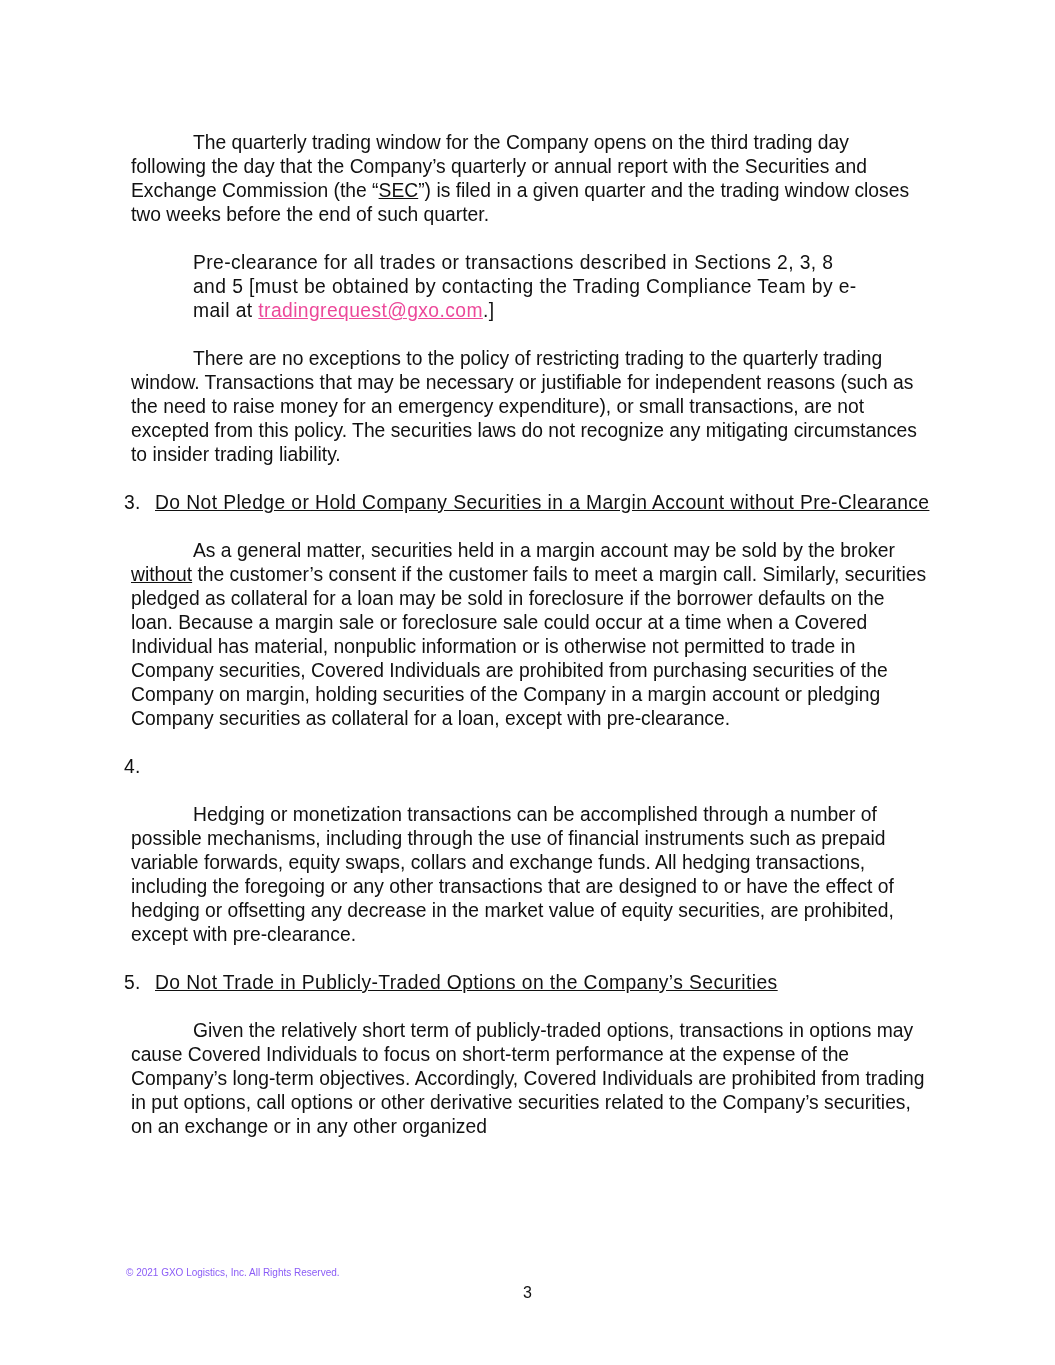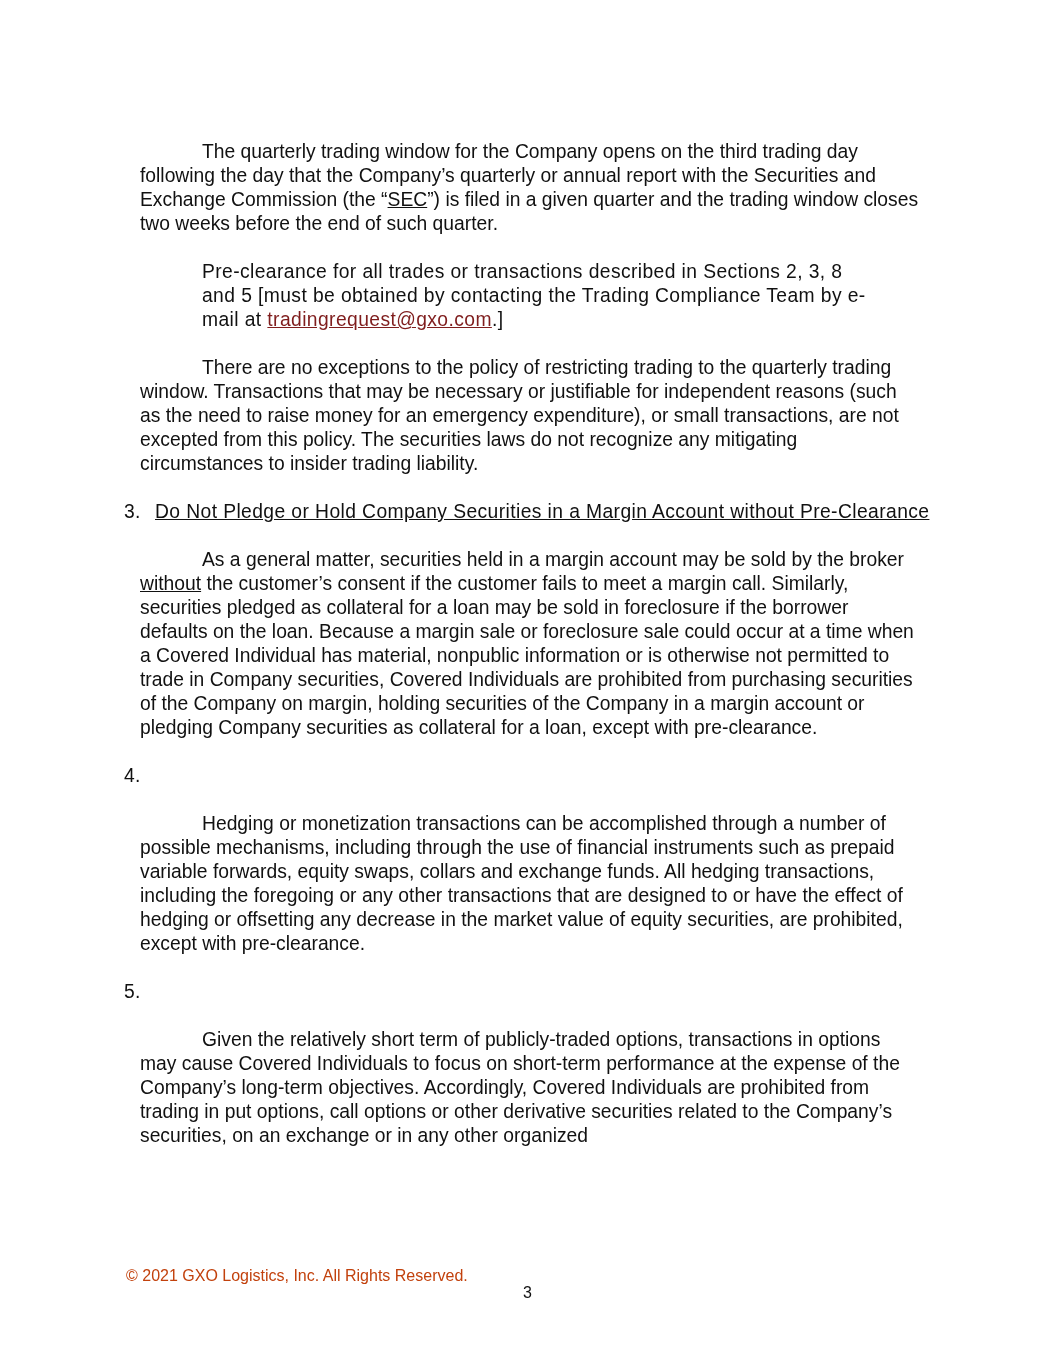--- a/index.html
+++ b/index.html
@@ -1,30 +1,30 @@
 <!DOCTYPE html>
 <html><head>
 <meta charset="utf-8">
 <style>
   html, body { margin: 0; padding: 0; background: #ffffff; }
   body { width: 1055px; height: 1365px; position: relative; overflow: hidden;
          font-family: "Liberation Sans", sans-serif; color: #111111; }
   .page { position: absolute; left: 124px; top: 124px; width: 812px;
           font-size: 19.3px; line-height: 24px; }
-  p { margin: 16px; }
+  p { margin: 7px; }
   .para { text-indent: 62px; margin-bottom: 24px; }
   .block { padding-left: 62px; margin-bottom: 24px; width: 670px; }
   .heading { display: flex; margin-bottom: 24px; }
   .heading .num { width: 31px; flex: none; }
   .heading .title { text-decoration: underline; }
   .wide { letter-spacing: 0.4px; }
   u { text-decoration: underline; }
-  a.email { color: #7f1d1d; text-decoration: underline; }
-  .footer { position: absolute; left: 126px; top: 1267px; font-size: 16px;
-            color: #c2410c; }
+  a.email { color: #ec4899; text-decoration: underline; }
+  .footer { position: absolute; left: 126px; top: 1267px; font-size: 10px;
+            color: #8b5cf6; }
   .pagenum { position: absolute; left: 0; width: 1055px; top: 1284px;
              text-align: center; font-size: 16px; color: #111; }
 </style>
 </head>
 <body>
 
 <div class="page">
 
   <p class="para"><span>The quarterly trading window for the Company opens on the third trading day following the day that the Company’s quarterly or annual report with the Securities and Exchange Commission (the “</span><u>SEC</u><span>”) is filed in a given quarter and the trading window closes two weeks before the end of such quarter.</span></p>
 
@@ -38,19 +38,20 @@
   </div>
   <p class="para"><span>As a general matter, securities held in a margin account may be sold by the broker </span><u>without</u><span> the customer’s consent if the customer fails to meet a margin call. Similarly, securities pledged as collateral for a loan may be sold in foreclosure if the borrower defaults on the loan. Because a margin sale or foreclosure sale could occur at a time when a Covered Individual has material, nonpublic information or is otherwise not permitted to trade in Company securities, Covered Individuals are prohibited from purchasing securities of the Company on margin, holding securities of the Company in a margin account or pledging Company securities as collateral for a loan, except with pre-clearance.</span></p>
 
   <div class="heading wide">
     <span class="num">4.</span>
   </div>
   <p class="para">Hedging or monetization transactions can be accomplished through a number of possible mechanisms, including through the use of financial instruments such as prepaid variable forwards, equity swaps, collars and exchange funds. All hedging transactions, including the foregoing or any other transactions that are designed to or have the effect of hedging or offsetting any decrease in the market value of equity securities, are prohibited, except with pre-clearance.</p>
 
   <div class="heading wide">
     <span class="num">5.</span>
+    <span class="title">Do Not Trade in Publicly-Traded Options on the Company’s Securities</span>
   </div>
   <p class="para">Given the relatively short term of publicly-traded options, transactions in options may cause Covered Individuals to focus on short-term performance at the expense of the Company’s long-term objectives. Accordingly, Covered Individuals are prohibited from trading in put options, call options or other derivative securities related to the Company’s securities, on an exchange or in any other organized</p>
 
 </div>
 
 <div class="footer">© 2021 GXO Logistics, Inc. All Rights Reserved.</div>
 <div class="pagenum">3</div>
 
 </body></html>

